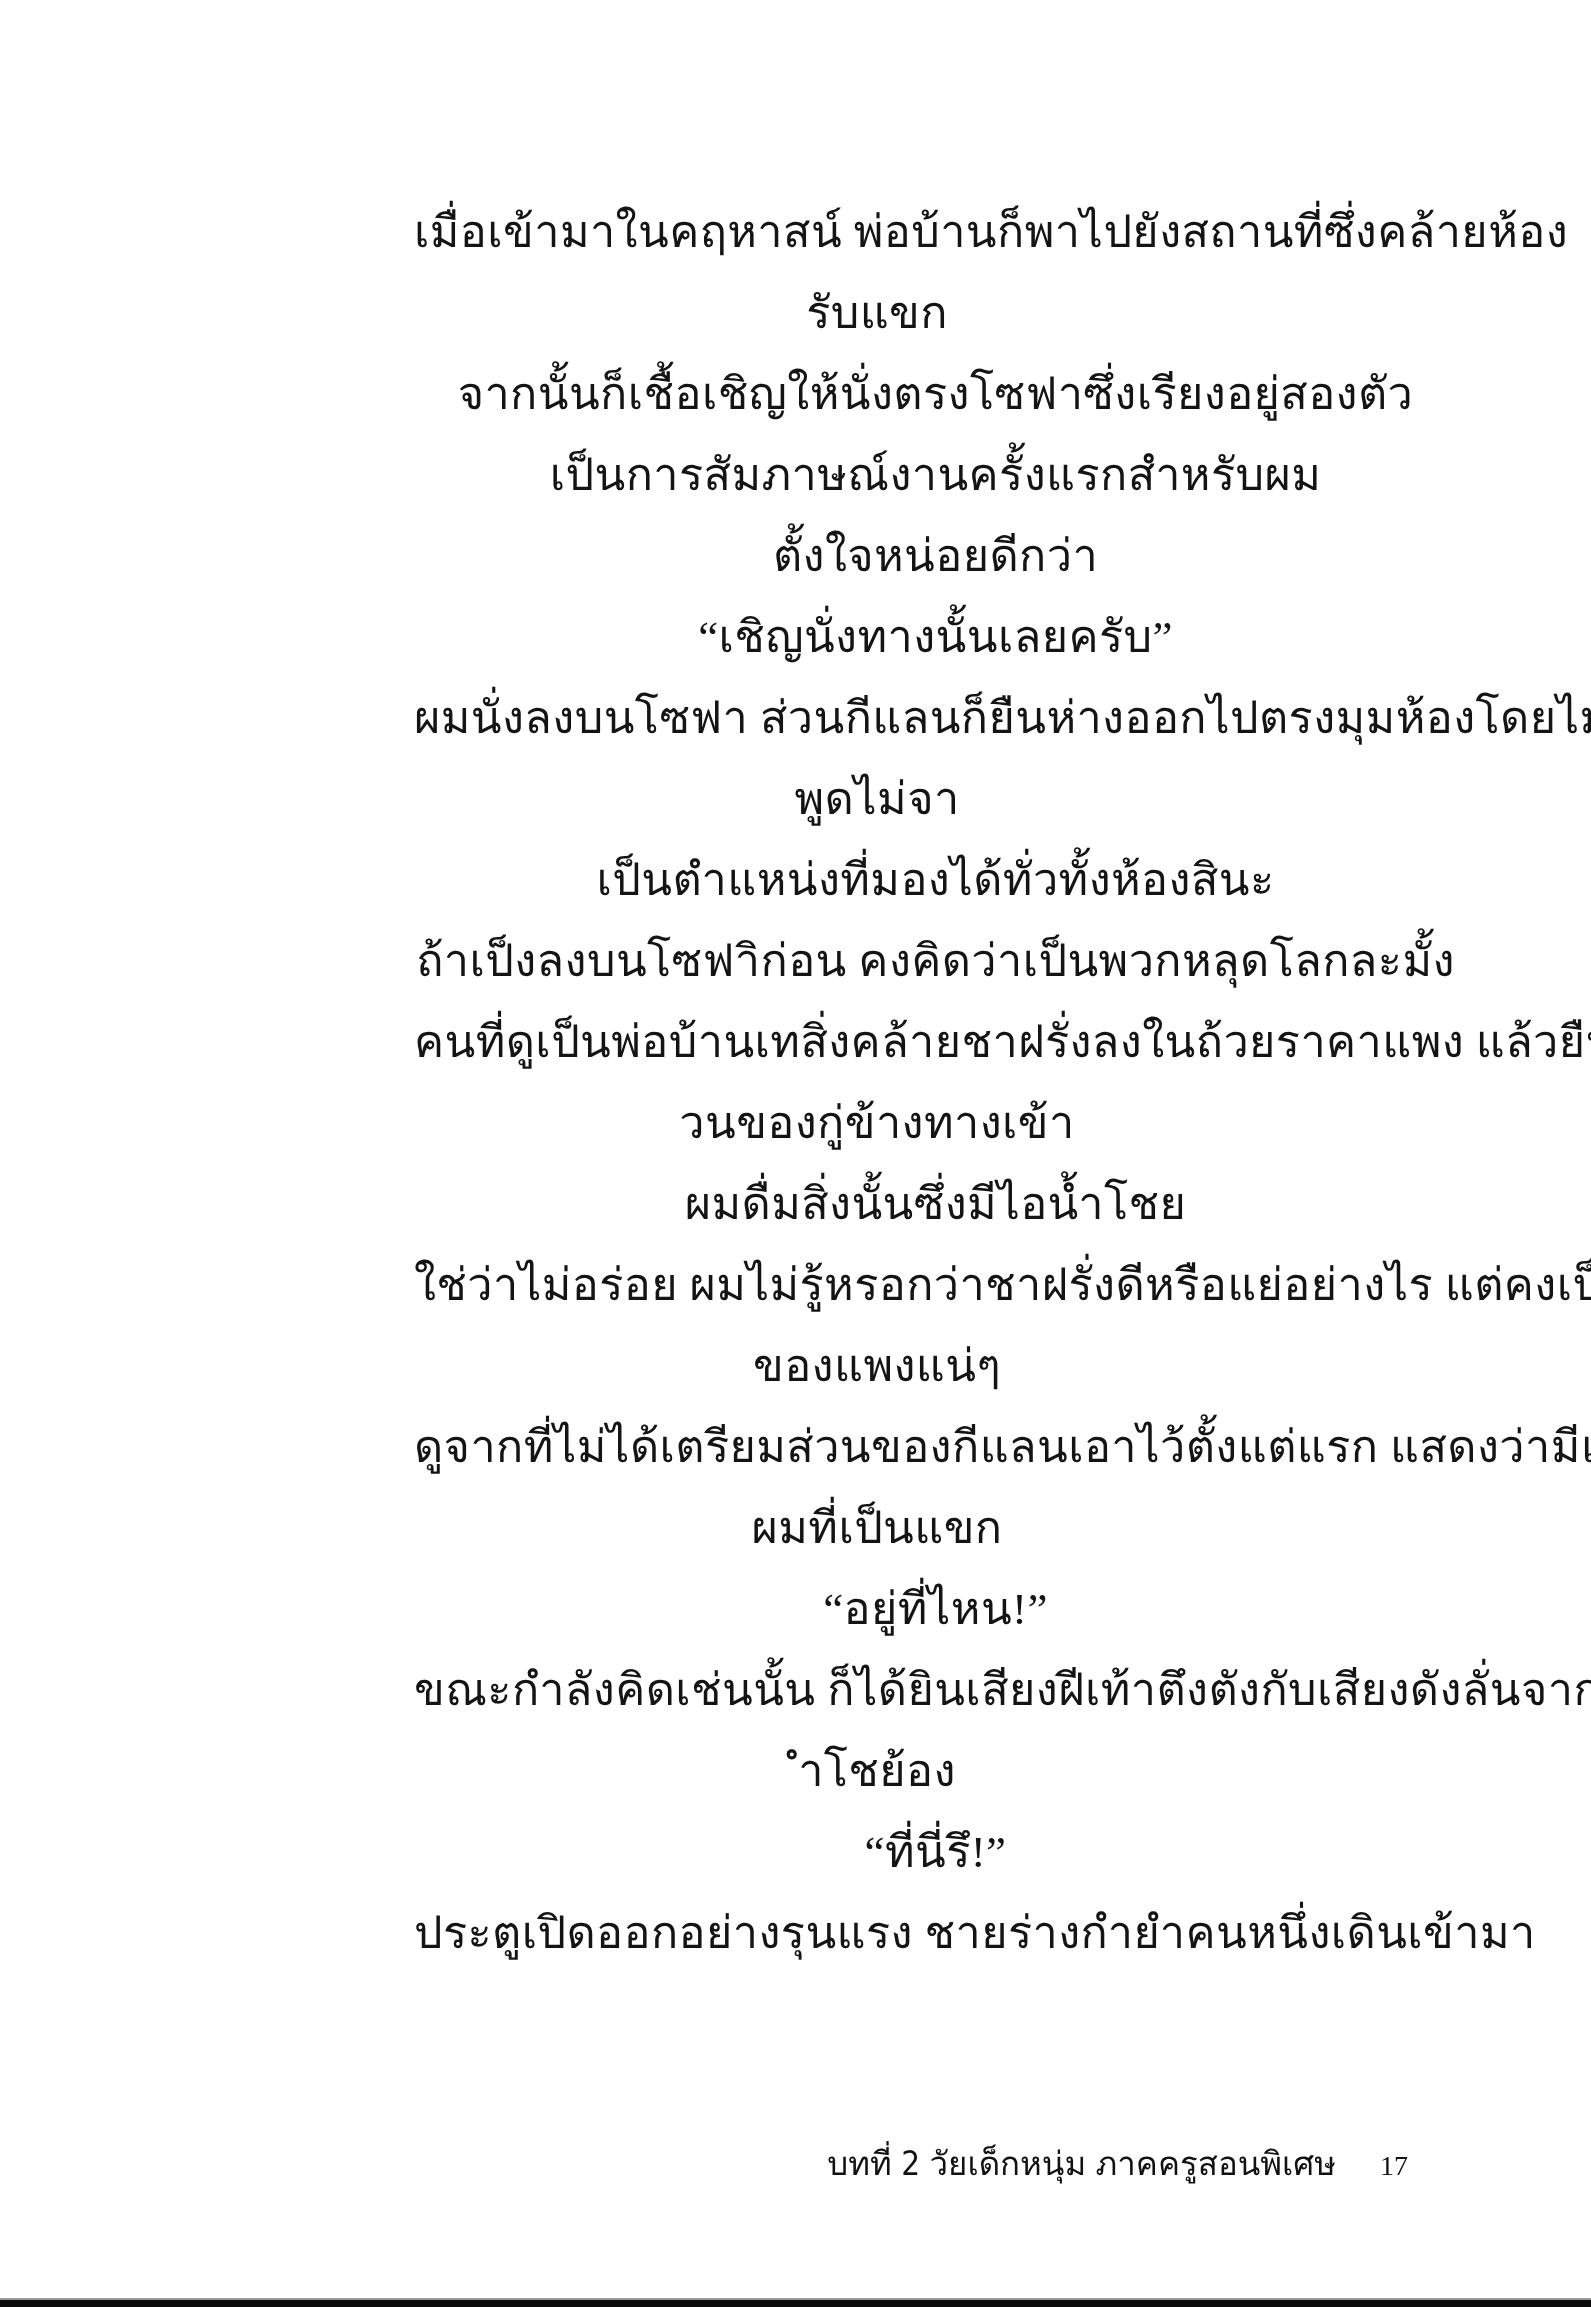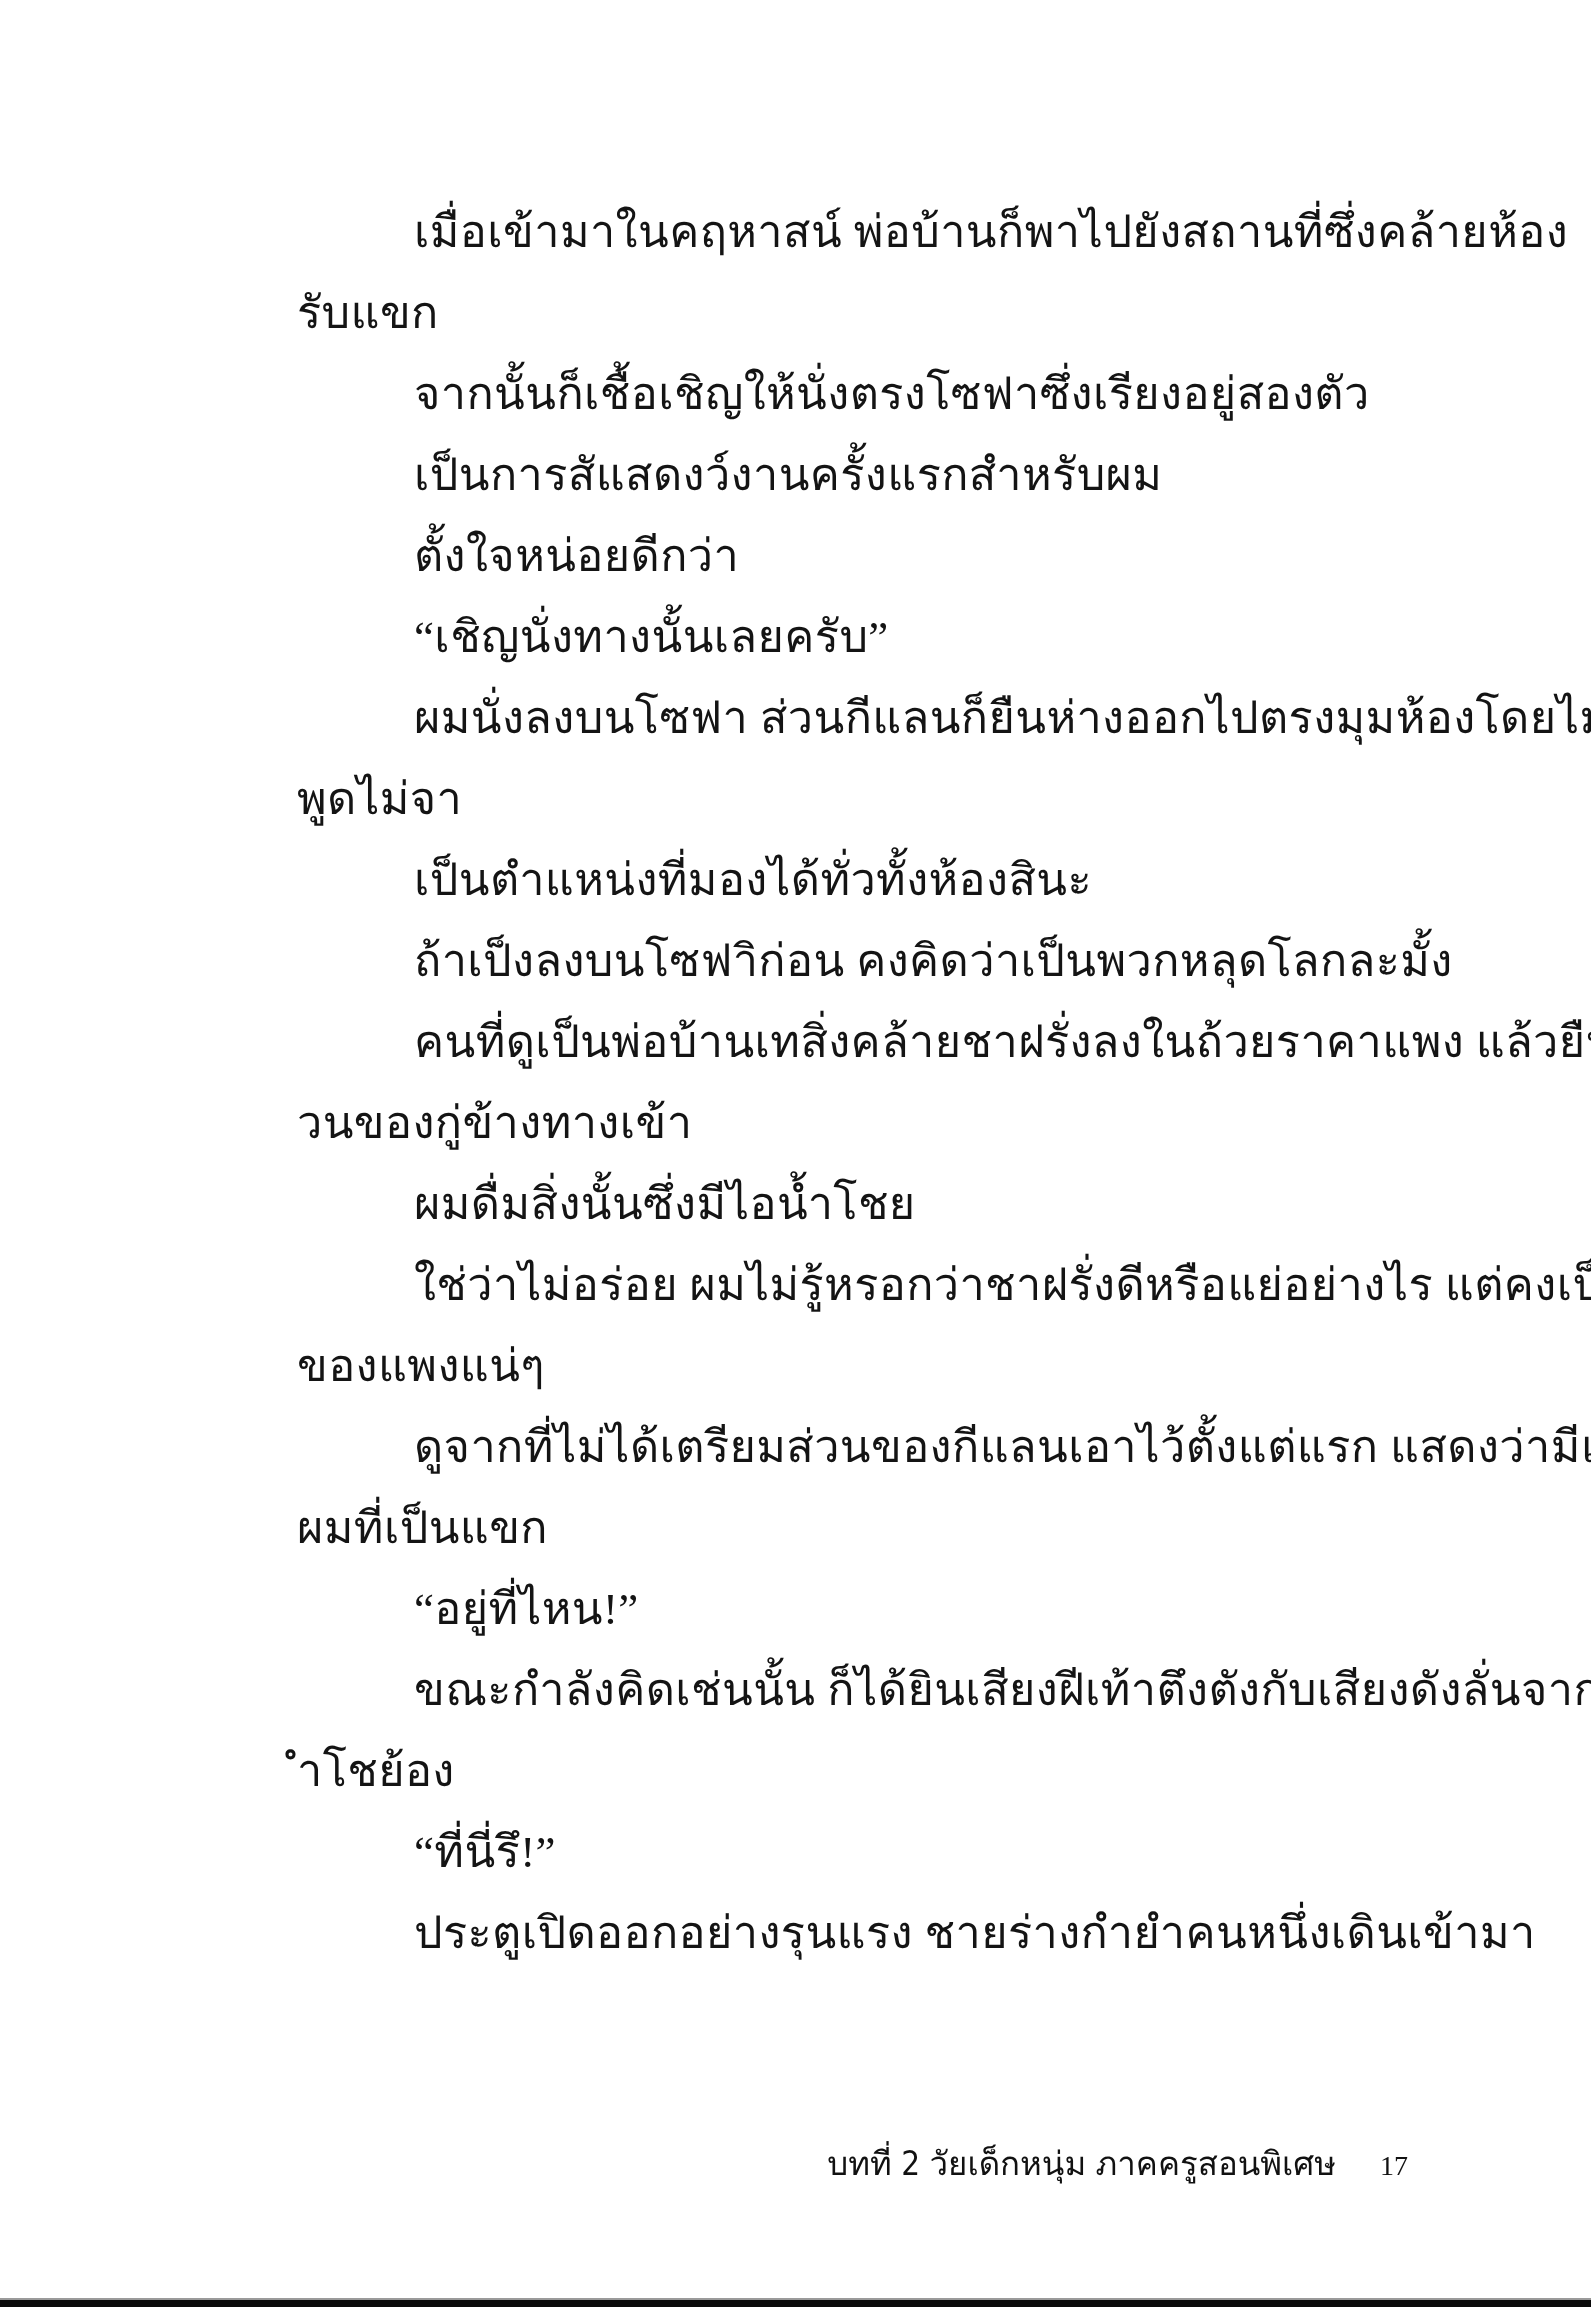--- a/index.html
+++ b/index.html
@@ -8,20 +8,21 @@
     background: #e8e8e8;
   }
   .page {
     position: relative;
     width: 1591px;
     height: 2307px;
     background: #ffffff;
     overflow: hidden;
     font-family: "Liberation Serif", "DejaVu Serif", serif;
     color: #141414;
+    text-align: center;
   }
   .body-text {
     position: absolute;
     left: 297px;
     top: 192px;
     width: 1160px;
   }
   .body-text p.line {
     margin: 0;
     padding: 0;
@@ -68,21 +69,21 @@
 </style>
 </head>
 <body>
 
 <div class="page">
 
   <main class="body-text">
     <p class="line indent">เมื่อเข้ามาในคฤหาสน์ พ่อบ้านก็พาไปยังสถานที่ซึ่งคล้ายห้อง</p>
     <p class="line">รับแขก</p>
     <p class="line indent">จากนั้นก็เชื้อเชิญให้นั่งตรงโซฟาซึ่งเรียงอยู่สองตัว</p>
-    <p class="line indent">เป็นการสัแสดงว์งานครั้งแรกสำหรับผม</p>
+    <p class="line indent">เป็นการสัมภาษณ์งานครั้งแรกสำหรับผม</p>
     <p class="line indent">ตั้งใจหน่อยดีกว่า</p>
     <p class="line indent">“เชิญนั่งทางนั้นเลยครับ”</p>
     <p class="line indent">ผมนั่งลงบนโซฟา ส่วนกีแลนก็ยืนห่างออกไปตรงมุมห้องโดยไม่</p>
     <p class="line">พูดไม่จา</p>
     <p class="line indent">เป็นตำแหน่งที่มองได้ทั่วทั้งห้องสินะ</p>
     <p class="line indent">ถ้าเป็งลงบนโซฟาิก่อน คงคิดว่าเป็นพวกหลุดโลกละมั้ง</p>
     <p class="line indent">คนที่ดูเป็นพ่อบ้านเทสิ่งคล้ายชาฝรั่งลงในถ้วยราคาแพง แล้วยืน</p>
     <p class="line">วนของกู่ข้างทางเข้า</p>
     <p class="line indent">ผมดื่มสิ่งนั้นซึ่งมีไอน้ำโชย</p>
     <p class="line indent">ใช่ว่าไม่อร่อย ผมไม่รู้หรอกว่าชาฝรั่งดีหรือแย่อย่างไร แต่คงเป็น</p>

